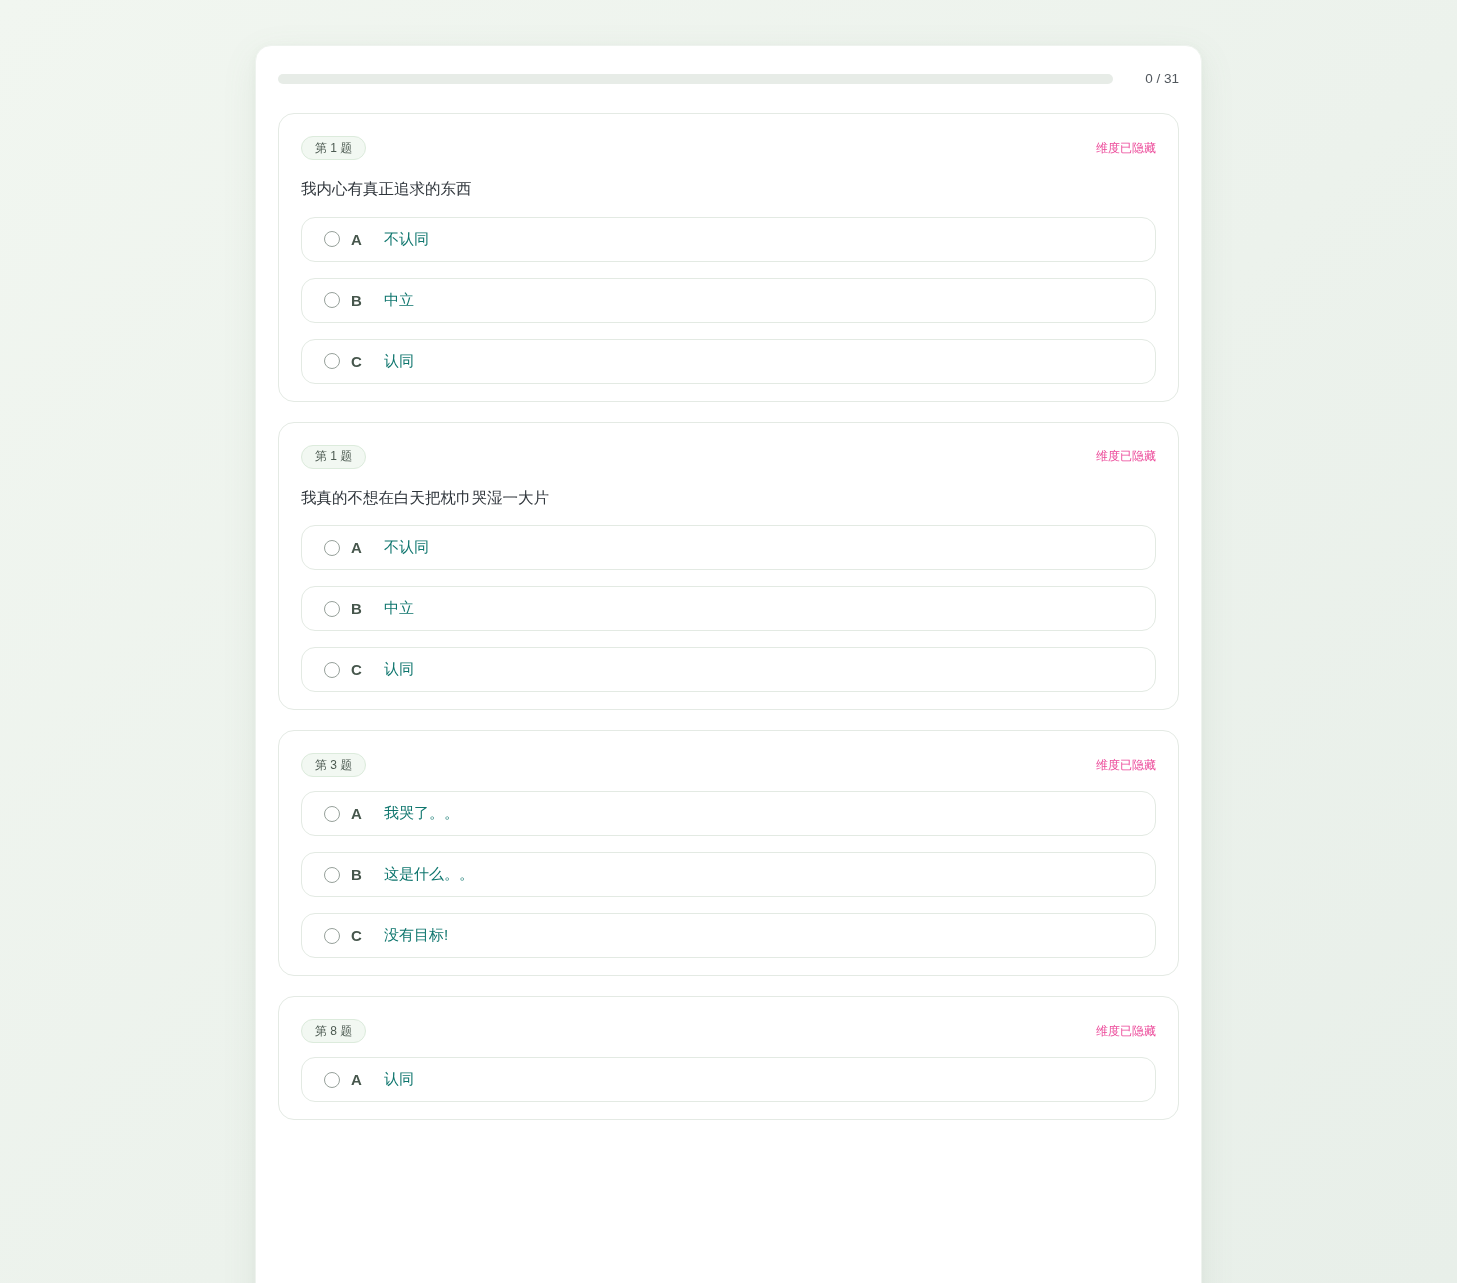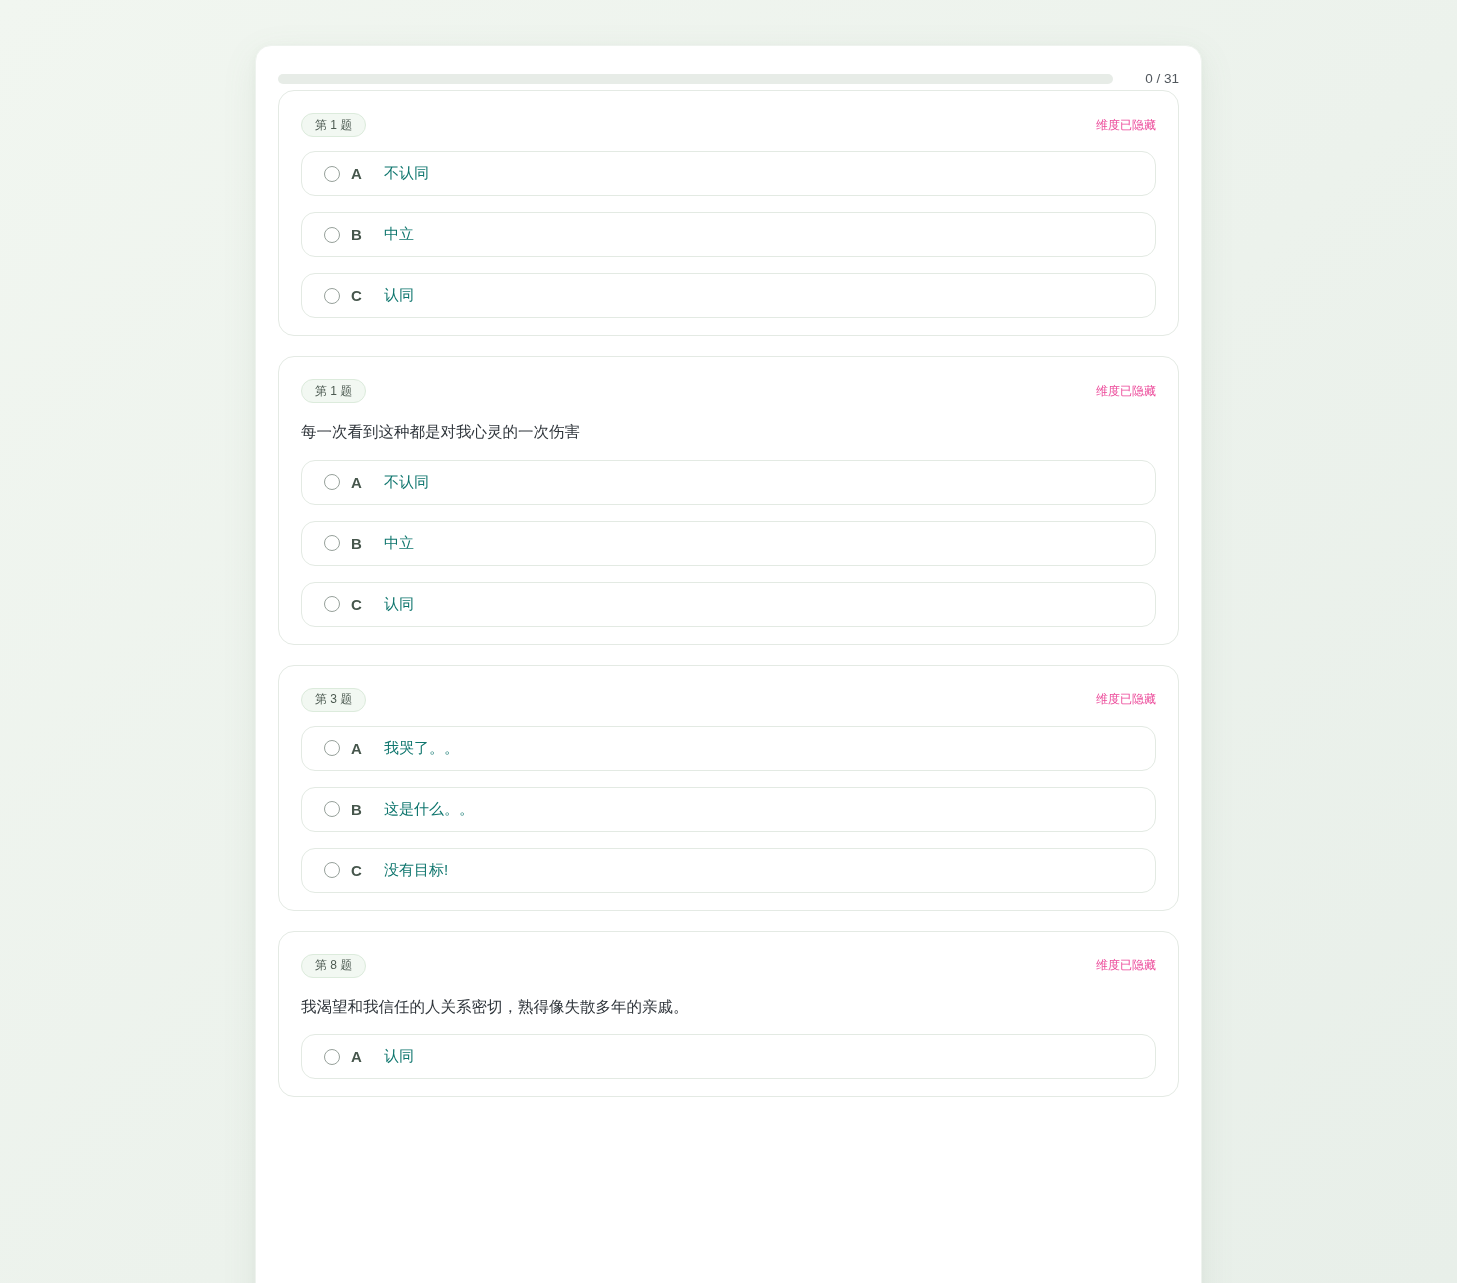--- a/index.html
+++ b/index.html
@@ -17,21 +17,21 @@
     left: 255px; top: 45px;
     width: 947px; height: 1500px;
     background: #ffffff;
     border: 1px solid #eef3ee;
     border-radius: 16px;
     box-shadow: 0 10px 35px rgba(105, 140, 105, 0.10), 0 2px 8px rgba(105, 140, 105, 0.05);
     padding: 25px 22px 22px 22px;
   }
   .progress-row {
     display: flex; align-items: center; gap: 32px;
-    margin-bottom: 4px;
+    margin-bottom: 27px;
   }
   .progress-track {
     flex: 1; height: 10px;
     background: #e7ece7;
     border-radius: 999px;
     overflow: hidden;
   }
   .progress-fill {
     height: 100%; width: 0%;
     background: #7fae85;
@@ -118,20 +118,21 @@
     </div>
     <div class="progress-label">0 / 31</div>
   </div>
 
   <div id="question-list">
   <div class="question-card">
     <div class="q-header">
       <span class="q-badge">第 1 题</span>
       <span class="dim-label">维度已隐藏</span>
     </div>
+    <div class="q-text">我内心有真正追求的东西</div>
     <div class="options">
   <div class="option">
     <span class="radio"></span>
     <span class="opt-letter">A</span>
     <span class="opt-text">不认同</span>
   </div>
 
   <div class="option">
     <span class="radio"></span>
     <span class="opt-letter">B</span>
@@ -144,21 +145,21 @@
     <span class="opt-text">认同</span>
   </div>
 </div>
   </div>
 
   <div class="question-card">
     <div class="q-header">
       <span class="q-badge">第 1 题</span>
       <span class="dim-label">维度已隐藏</span>
     </div>
-    <div class="q-text">每一次看到这种都是对我心灵的一次伤害</div>
+    <div class="q-text">我真的不想在白天把枕巾哭湿一大片</div>
     <div class="options">
   <div class="option">
     <span class="radio"></span>
     <span class="opt-letter">A</span>
     <span class="opt-text">不认同</span>
   </div>
 
   <div class="option">
     <span class="radio"></span>
     <span class="opt-letter">B</span>
@@ -197,21 +198,20 @@
     <span class="opt-text">没有目标!</span>
   </div>
 </div>
   </div>
 
   <div class="question-card">
     <div class="q-header">
       <span class="q-badge">第 8 题</span>
       <span class="dim-label">维度已隐藏</span>
     </div>
-    <div class="q-text">我渴望和我信任的人关系密切，熟得像失散多年的亲戚。</div>
     <div class="options">
   <div class="option">
     <span class="radio"></span>
     <span class="opt-letter">A</span>
     <span class="opt-text">认同</span>
   </div>
 </div>
   </div>
 </div>
 

